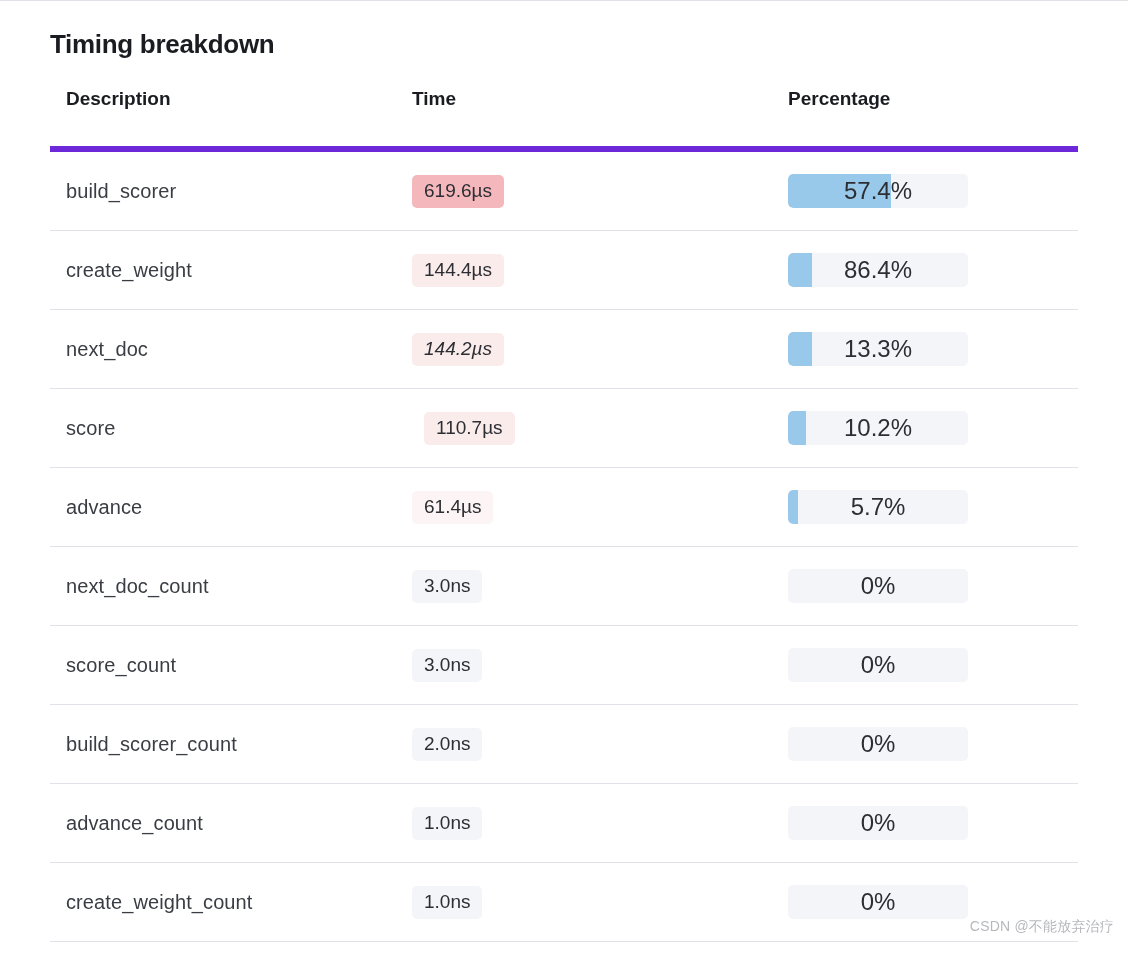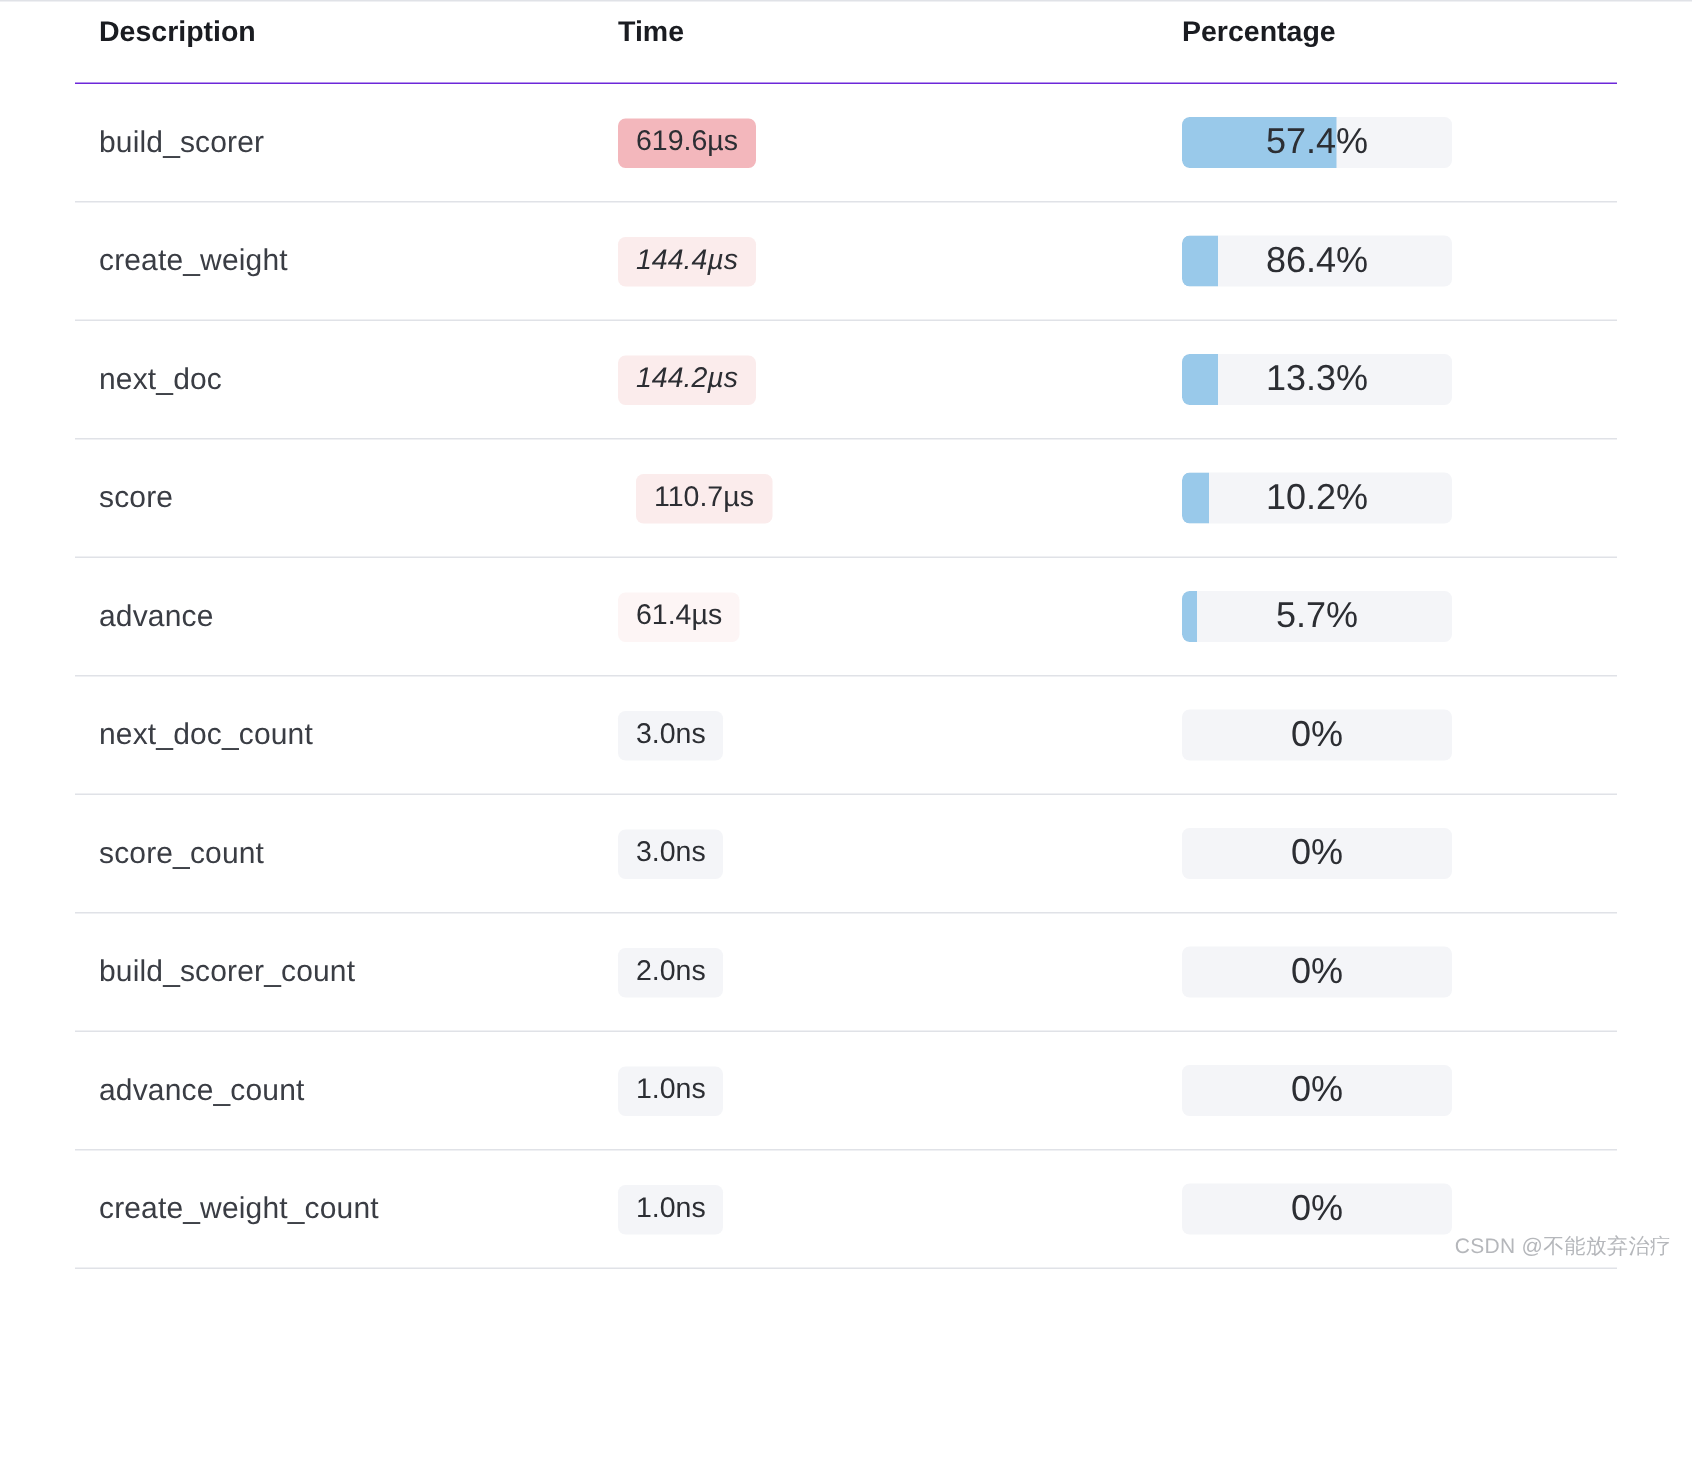--- a/index.html
+++ b/index.html
@@ -24,22 +24,22 @@
       color: #1a1c21;
       padding: 28px 0 18px 0;
       letter-spacing: -0.3px;
     }
     .table {
       width: 100%;
     }
     .thead-row {
       display: flex;
       align-items: center;
-      padding: 10px 16px 22px 16px;
-      border-bottom: 1px solid #6d28d9;
+      padding: 10px 16px 36px 16px;
+      border-bottom: 6px solid #6d28d9;
       justify-content: space-between;
     }
     .th {
       font-size: 19px;
       font-weight: 700;
       color: #1a1c21;
     }
     .col-desc {
       flex: 0 0 346px;
     }
@@ -108,41 +108,42 @@
       color: rgba(120, 124, 132, 0.55);
       font-weight: 400;
       letter-spacing: 0.2px;
       pointer-events: none;
     }
   </style>
 </head>
 <body>
 
 <div class="container">
+  <h2 class="heading">Timing breakdown</h2>
 
   <div class="table">
     <div class="thead-row">
       <div class="th col-desc">Description</div>
       <div class="th col-time">Time</div>
       <div class="th col-perc">Percentage</div>
     </div>
     <div id="rows-container">
         <div class="row">
           <div class="col-desc"><span class="desc">build_scorer</span></div>
           <div class="col-time"><span class="time-badge" style="background: rgb(243, 183, 188);">619.6µs</span></div>
           <div class="col-perc">
             <div class="percent-wrap">
               <div class="percent-bar" style="width: 57.4%; background: rgb(153, 201, 234);"></div>
               <div class="percent-label">57.4%</div>
             </div>
           </div>
         </div>
         <div class="row">
           <div class="col-desc"><span class="desc">create_weight</span></div>
-          <div class="col-time"><span class="time-badge" style="background: rgb(251, 236, 236); font-style: italic;">144.4µs</span></div>
+          <div class="col-time"><span class="time-badge" style="background: rgb(251, 236, 236);">144.4µs</span></div>
           <div class="col-perc">
             <div class="percent-wrap">
               <div class="percent-bar" style="width: 13.4%; background: rgb(153, 201, 234);"></div>
               <div class="percent-label">86.4%</div>
             </div>
           </div>
         </div>
         <div class="row">
           <div class="col-desc"><span class="desc">next_doc</span></div>
           <div class="col-time"><span class="time-badge" style="background: rgb(251, 236, 236); font-style: italic;">144.2µs</span></div>

